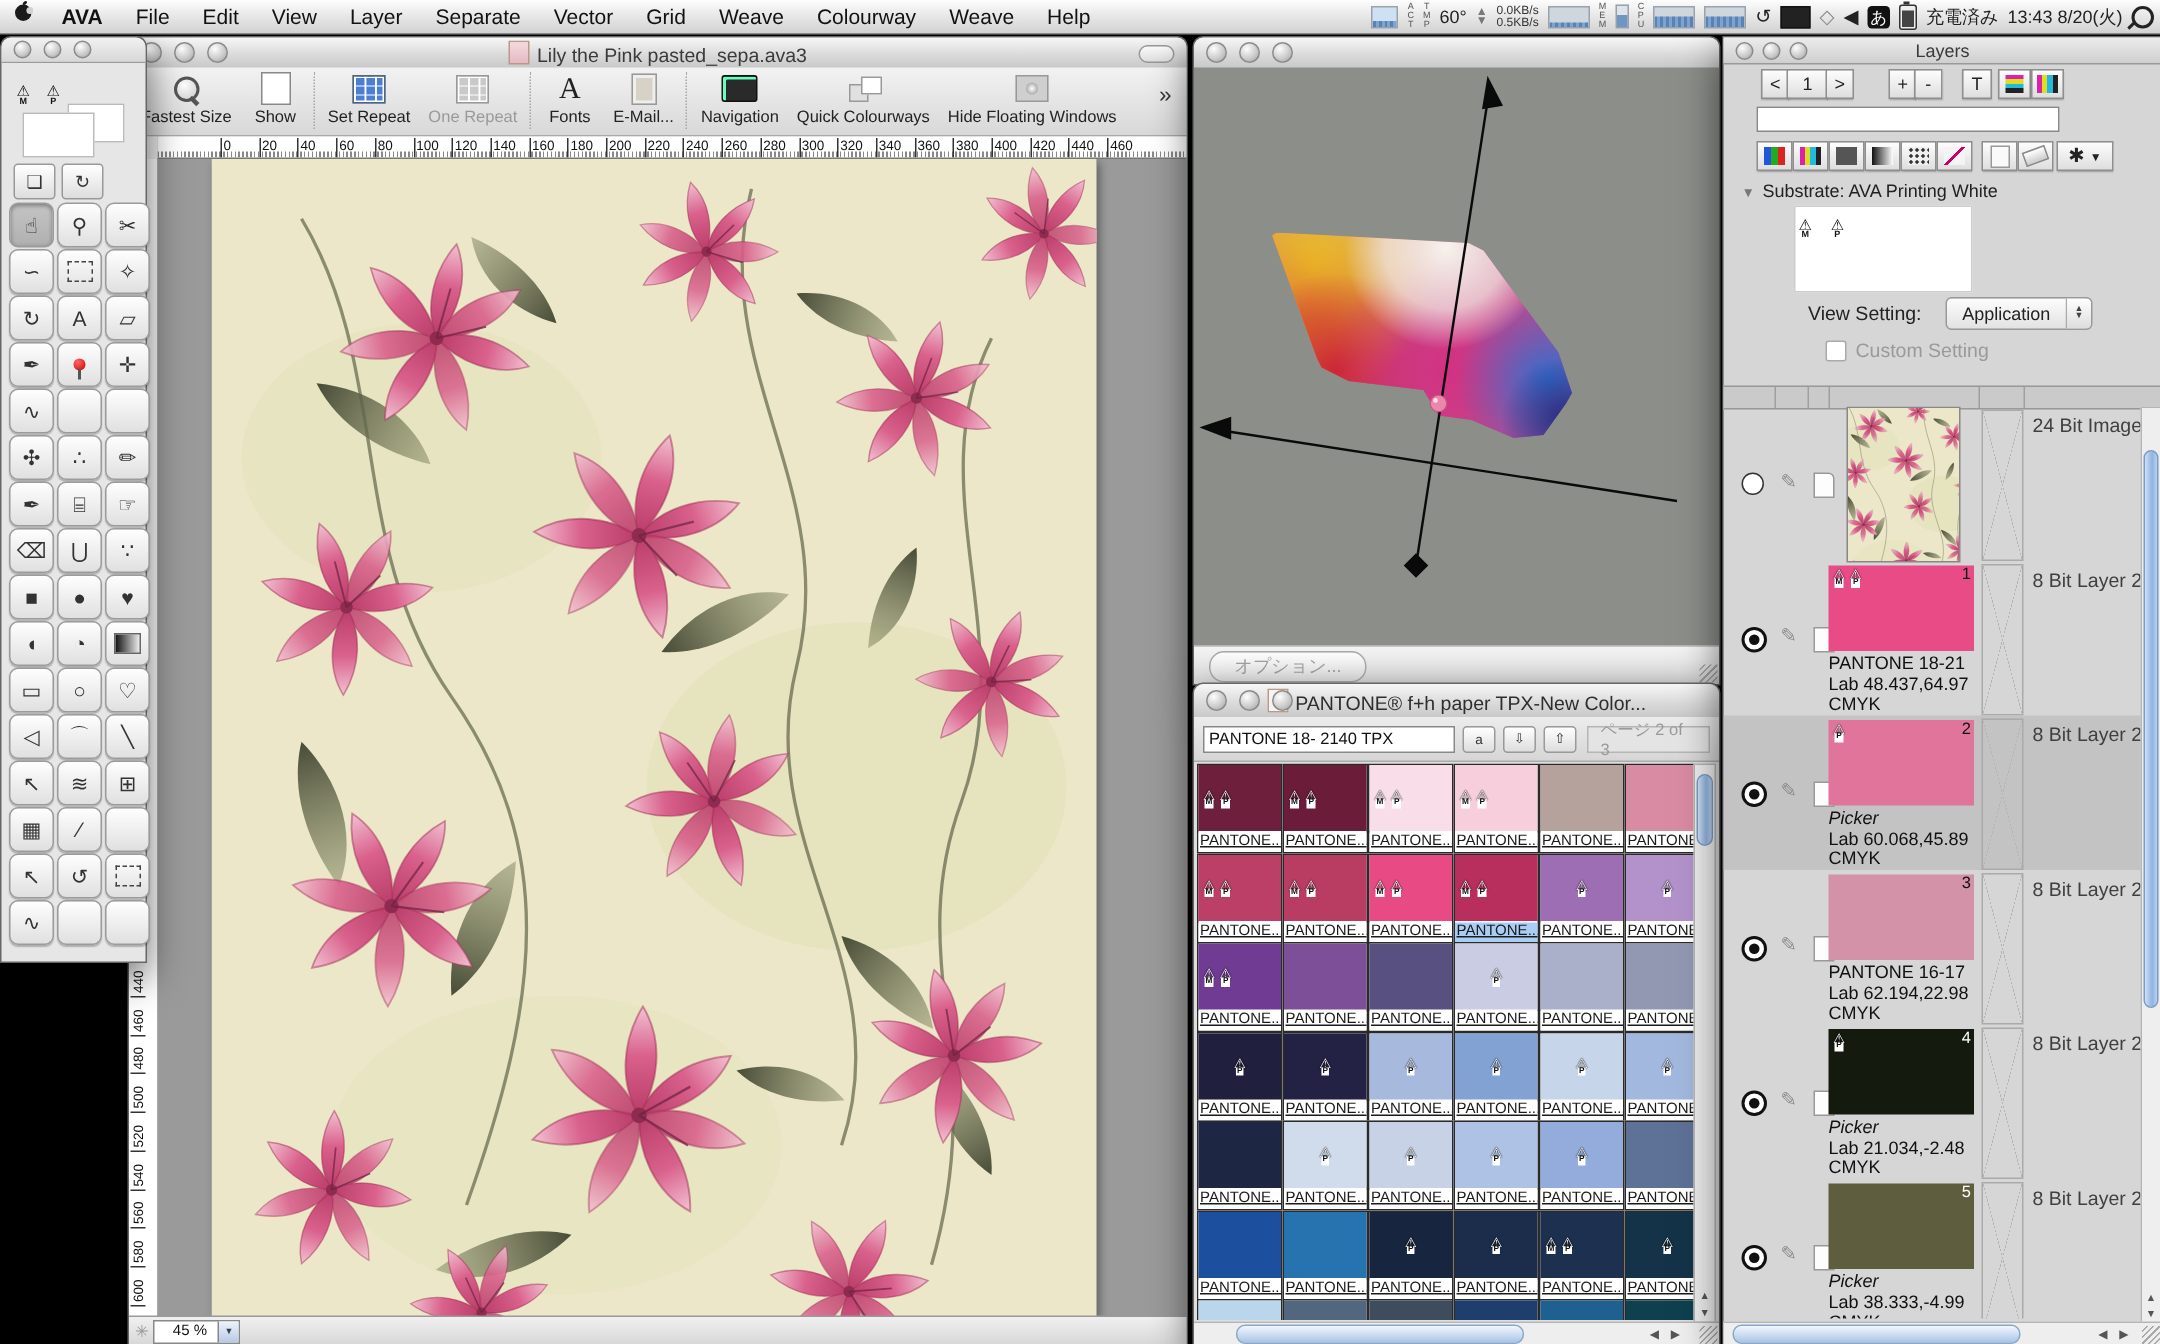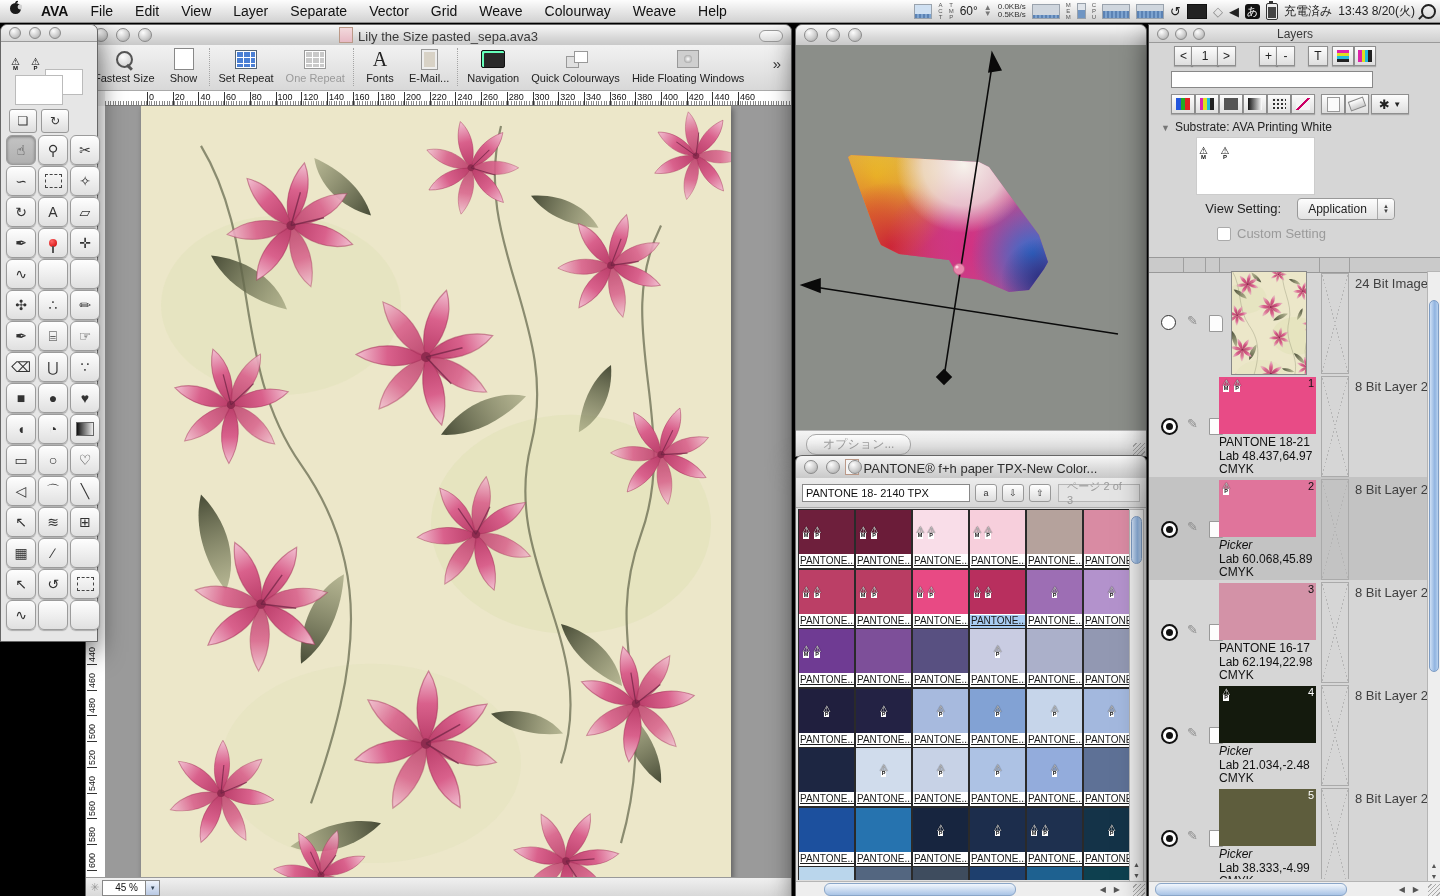--- a/index.html
+++ b/index.html
@@ -256,21 +256,21 @@
     </div>
   </div>
 
   <div class="win rtl" id="docwin">
     <div class="tb rtl">
       <div class="lights">
           <span class="lt"></span>
           <span class="lt"></span>
           <span class="lt"></span>
         </div>
-      <div class="title"><span class="docico"></span><span>Lily the Size pasted_sepa.ava3</span></div>
+      <div class="title"><span class="docico"></span><span>Lily the Pink pasted_sepa.ava3</span></div>
       <div class="minpill"></div>
     </div>
     <div id="doctools">
         <div class="dtb">
           <div class="ico">
             <span class="i-mag"></span>
           </div>
           <span class="lbl">Fastest Size</span>
         </div>
         <div class="dtb">

